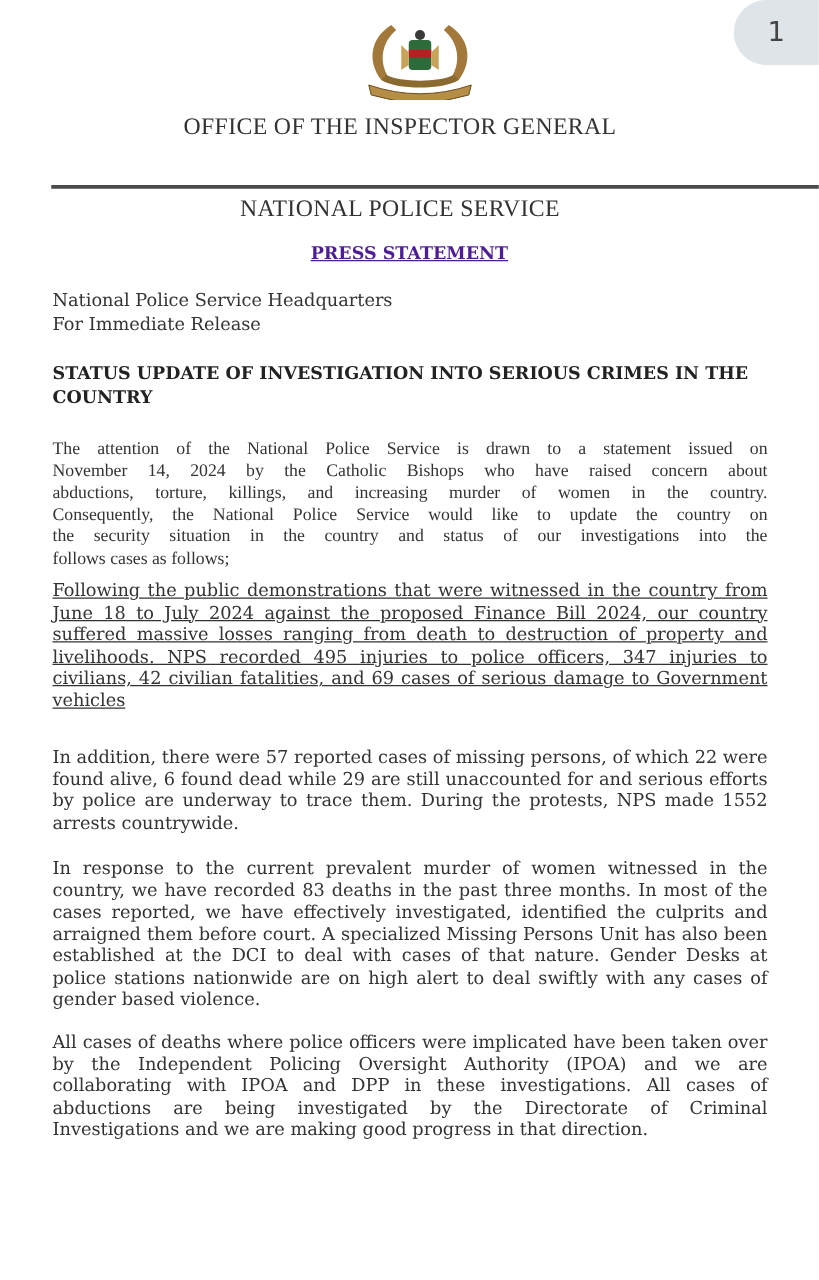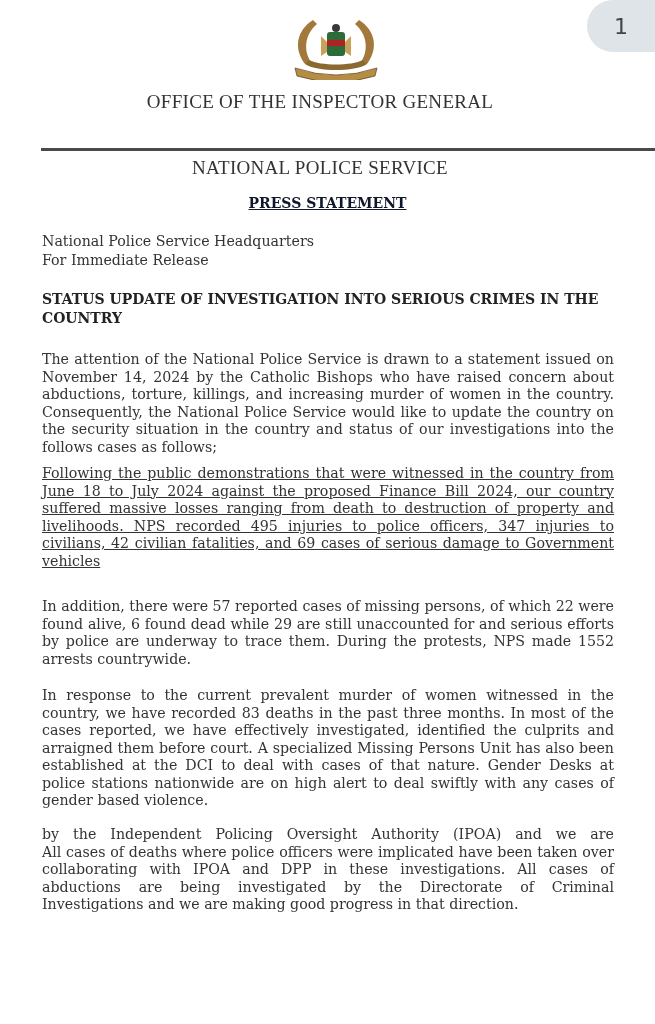--- a/index.html
+++ b/index.html
@@ -17,33 +17,33 @@
   .org {
     position:absolute; left:0; width:640px; text-align:center;
     font-family:"Liberation Serif", "DejaVu Serif", serif; color:#333; letter-spacing:0.3px;
     font-size:19px; line-height:22px;
   }
   .org.l1 { top:91px; }
   .org.l2 { top:113px;margin-top:44px; }
   .rule { position:absolute; left:41px; width:614px; top:148px; height:3px; background:#4a4a4a; }
   .press {
     position:absolute; top:195px; left:0; width:655px; text-align:center;
-    font-weight:bold; font-size:14px; text-decoration:underline; color:#0f172a;
+    font-weight:bold; font-size:14px; text-decoration:underline; color:#4c1d95;
   }
   .meta { position:absolute; left:42px; font-size:14.2px; color:#333; }
   .meta.m1 { top:233px; }
   .meta.m2 { top:252px; }
   .title {
     position:absolute; left:42px; top:290px; width:560px; font-weight:bold; font-size:14px;
     line-height:19px; color:#222;
   }
   .para { position:absolute; left:42px; width:572px; font-size:14.2px; line-height:17.5px; color:#333; }
   .para .ln { display:block; text-align:justify; text-align-last:justify; white-space:nowrap; }
   .para .ln.last { text-align-last:left; }
-  .p1 { top:351px; }
+  .p1 { top:351px;font-family:Liberation Serif, serif; }
   .p2 { top:465px;text-decoration:underline; }
   .p3 { top:598px; }
   .p4 { top:687px; }
   .p5 { top:826px; }
 </style>
 </head>
 <body>
 
 <div class="page-badge">
   <span>1</span>
@@ -103,18 +103,18 @@
 <div class="para p4">
     <span class="ln">In response to the current prevalent murder of women witnessed in the</span>
     <span class="ln">country, we have recorded 83 deaths in the past three months. In most of the</span>
     <span class="ln">cases reported, we have effectively investigated, identified the culprits and</span>
     <span class="ln">arraigned them before court. A specialized Missing Persons Unit has also been</span>
     <span class="ln">established at the DCI to deal with cases of that nature. Gender Desks at</span>
     <span class="ln">police stations nationwide are on high alert to deal swiftly with any cases of</span>
     <span class="ln last">gender based violence.</span>
   </div>
 <div class="para p5">
+    <span class="ln">All cases of deaths where police officers were implicated have been taken over</span>
     <span class="ln">by the Independent Policing Oversight Authority (IPOA) and we are</span>
-    <span class="ln">All cases of deaths where police officers were implicated have been taken over</span>
     <span class="ln">collaborating with IPOA and DPP in these investigations.  All cases of</span>
     <span class="ln">abductions are being investigated by the Directorate of Criminal</span>
     <span class="ln last">Investigations and we are making good progress in that direction.</span>
   </div>
 
 </body></html>

